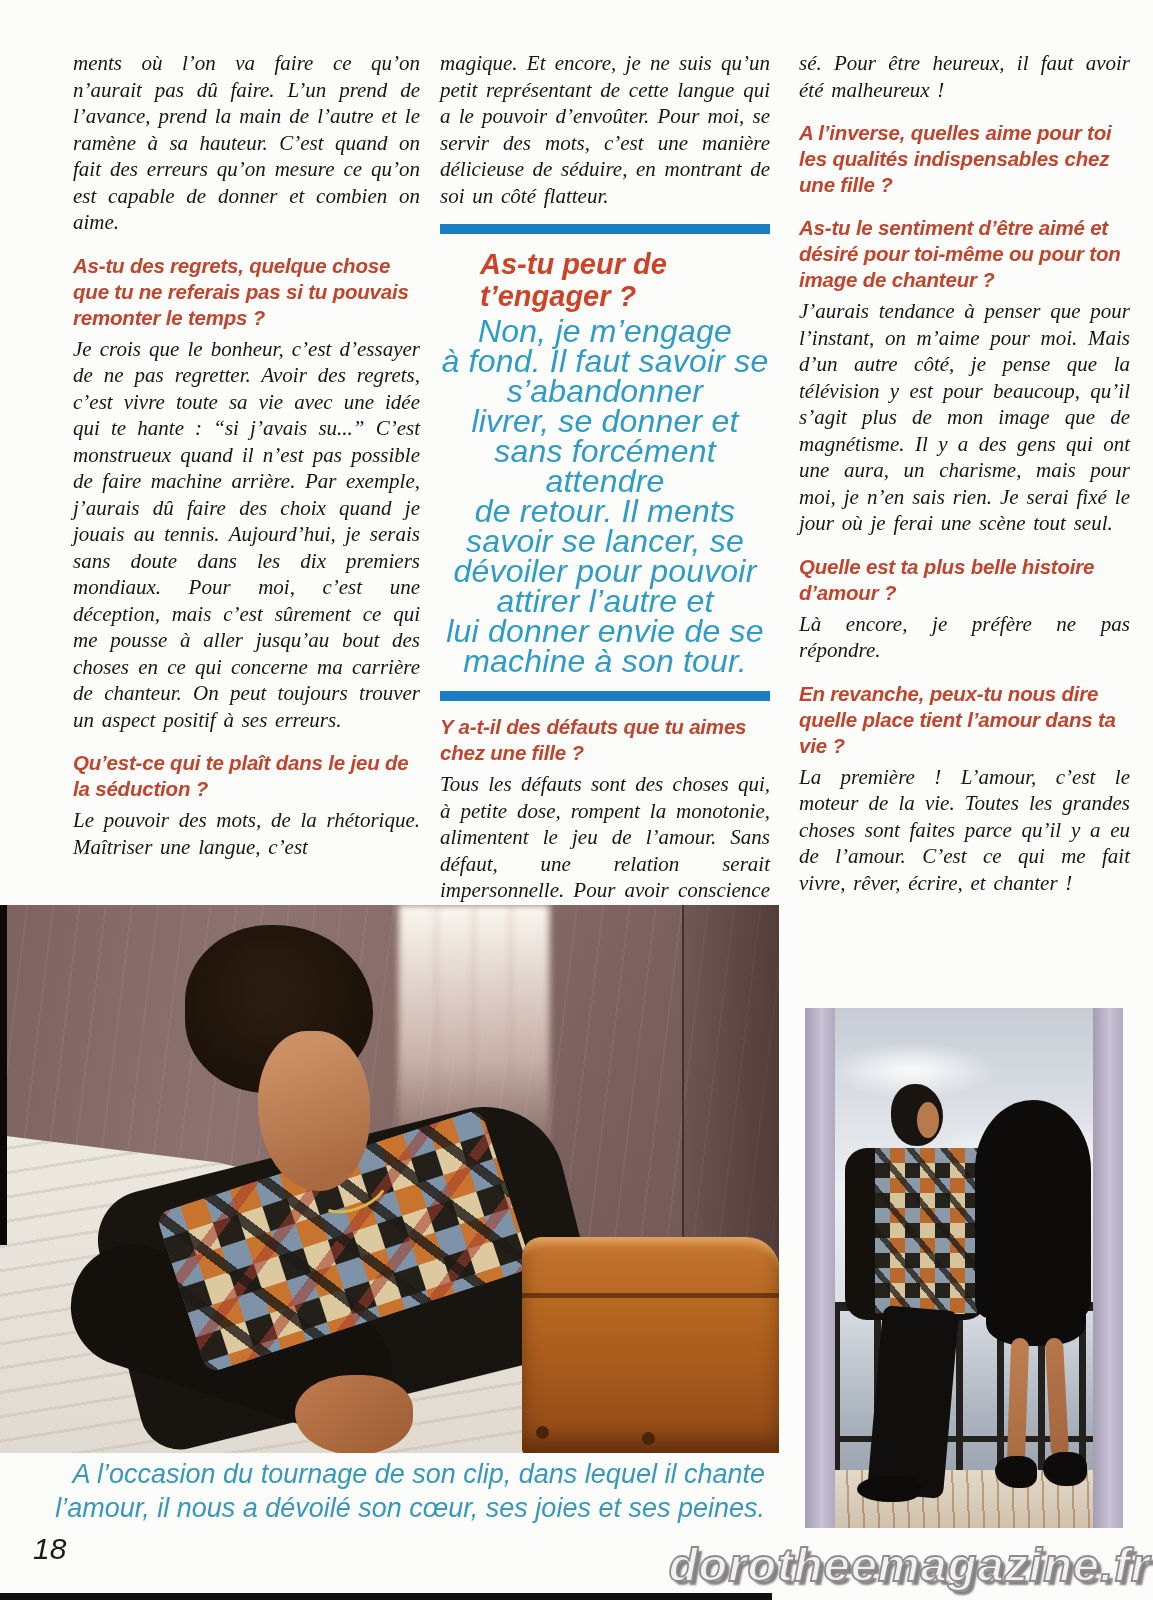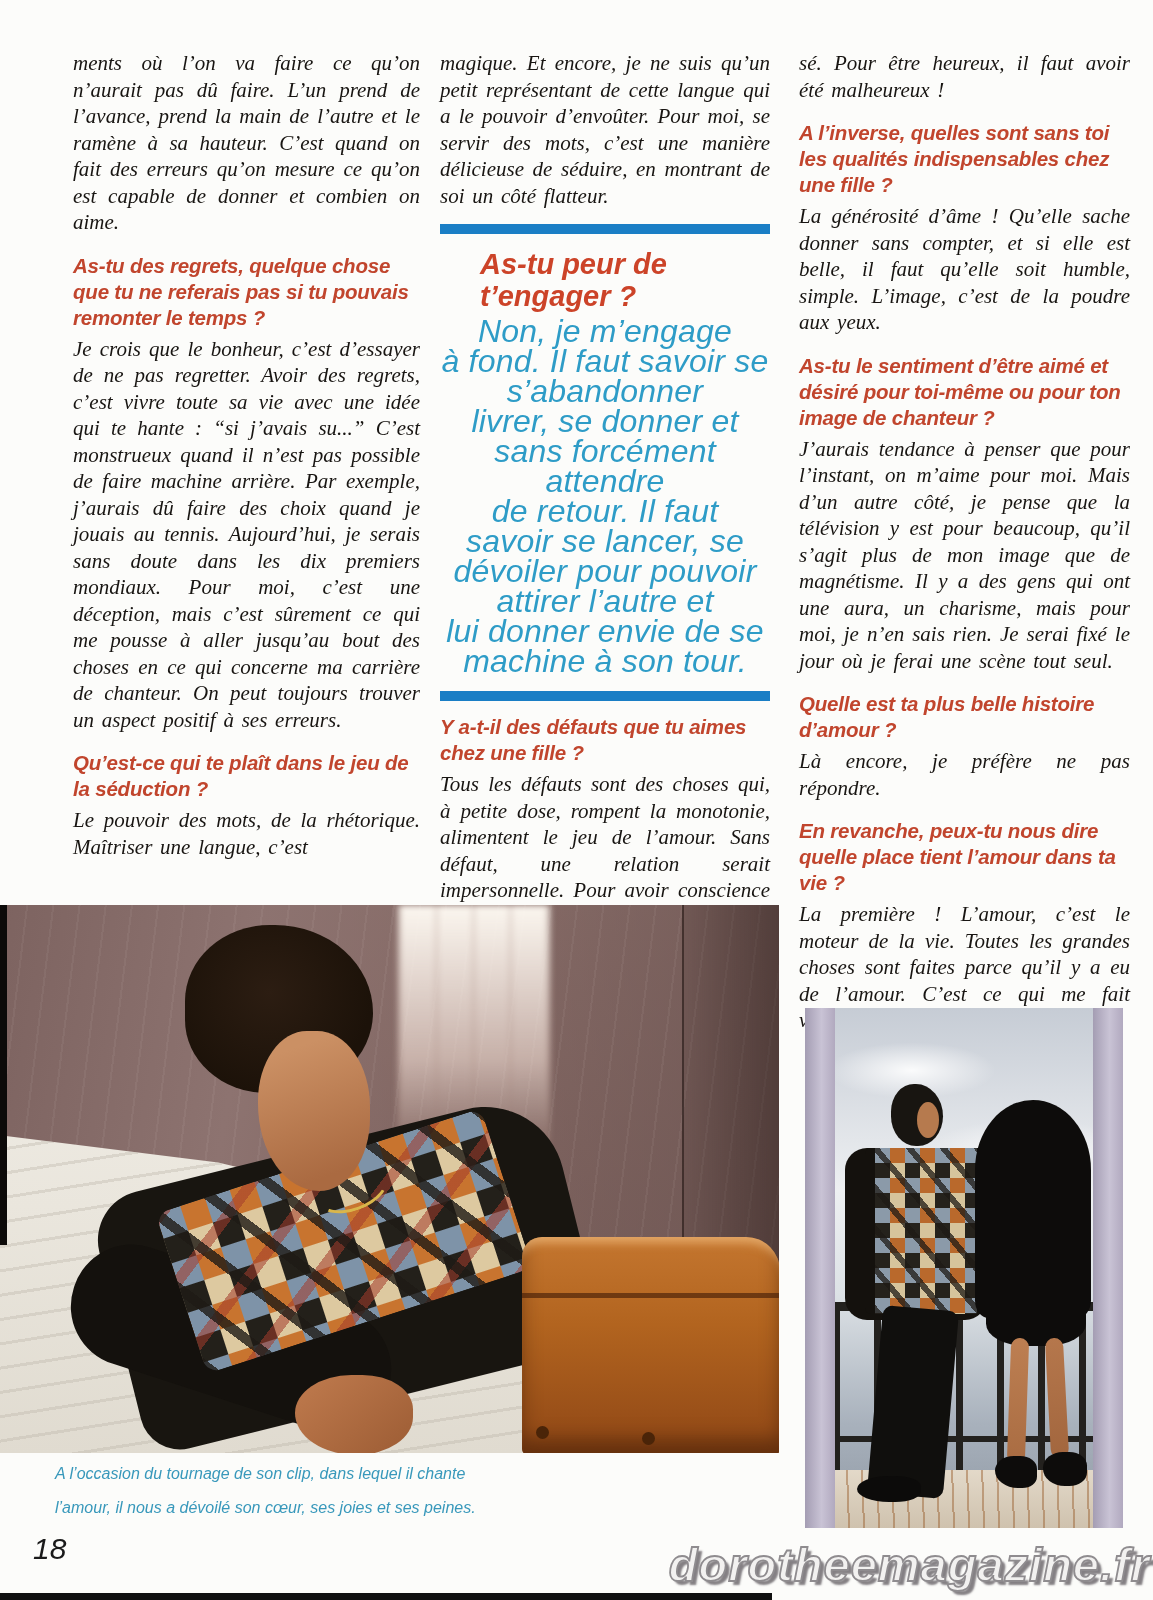--- a/index.html
+++ b/index.html
@@ -193,23 +193,23 @@
   .woman-skirt { position: absolute; left: 181px; top: 282px; width: 100px; height: 56px; background: #0d0c0b; border-radius: 0 0 40% 40%; }
   .woman-leg-left  { position: absolute; left: 204px; top: 330px; width: 18px; height: 126px; background: linear-gradient(180deg,#bd7f52,#a96c42); border-radius: 9px; transform: rotate(2deg); }
   .woman-leg-right { position: absolute; left: 243px; top: 330px; width: 18px; height: 120px; background: linear-gradient(180deg,#b5774c,#a2663e); border-radius: 9px; transform: rotate(-3deg); }
   .woman-shoe-left  { position: absolute; left: 190px; top: 448px; width: 42px; height: 32px; background: #0d0c0b; border-radius: 45% 40% 35% 55%; }
   .woman-shoe-right { position: absolute; left: 238px; top: 444px; width: 44px; height: 34px; background: #0d0c0b; border-radius: 45% 40% 40% 50%; }
 
   
   .photo-caption {
     position: absolute;
     left: 55px; top: 1457px; width: 710px;
-    text-align: left;
-    font-family: "Liberation Sans", sans-serif;
-    font-size: 16px;
+    text-align: right;
+    font-family: "Liberation Sans", sans-serif;
+    font-size: 27px;
     line-height: 34px;
     color: #3898bb;
   }
   .page-number {
     position: absolute;
     left: 33px; top: 1532px;
     font-family: "Liberation Sans", sans-serif;
     font-size: 30px;
     color: #1a1a1a;
   }
@@ -247,36 +247,35 @@
   <div class="col col2">
     <p class="body-text">magique. Et encore, je ne suis qu’un petit représentant de cette langue qui a le pouvoir d’envoûter. Pour moi, se servir des mots, c’est une manière délicieuse de séduire, en montrant de soi un côté flatteur.</p>
     <div class="blue-bar"></div>
     <div class="pull-question">As-tu peur de t’engager ?</div>
     <div class="pull-answer">
       <div>Non, je m’engage</div>
       <div>à fond. Il faut savoir se</div>
       <div>s’abandonner</div>
       <div>livrer, se donner et</div>
       <div>sans forcément attendre</div>
-      <div>de retour. Il faut</div>
+      <div>de retour. Il ments</div>
       <div>savoir se lancer, se</div>
       <div>dévoiler pour pouvoir</div>
       <div>attirer l’autre et</div>
       <div>lui donner envie de se</div>
       <div>machine à son tour.</div>
     </div>
     <div class="blue-bar"></div>
     <h3 class="q-heading after-bar">Y a-t-il des défauts que tu aimes chez une fille ?</h3>
     <p class="body-text">Tous les défauts sont des choses qui, à petite dose, rompent la monotonie, alimentent le jeu de l’amour. Sans défaut, une relation serait impersonnelle. Pour avoir conscience de l’amour, il faut connaître son oppo-</p>
   </div>
 
   <div class="col col3">
     <p class="body-text">sé. Pour être heureux, il faut avoir été malheureux !</p>
-    <h3 class="q-heading">A l’inverse, quelles sont sans toi les qualités indispensables chez une fille ?</h3>
-    <p class="body-text">La générosité d’âme ! Qu’elle sache donner sans compter, et si elle est belle, il faut qu’elle soit humble, simple. L’image, c’est de la poudre aux yeux.</p>
+    <h3 class="q-heading">A l’inverse, quelles aime pour toi les qualités indispensables chez une fille ?</h3>
     <h3 class="q-heading">As-tu le sentiment d’être aimé et désiré pour toi-même ou pour ton image de chanteur ?</h3>
     <p class="body-text">J’aurais tendance à penser que pour l’instant, on m’aime pour moi. Mais d’un autre côté, je pense que la télévision y est pour beaucoup, qu’il s’agit plus de mon image que de magnétisme. Il y a des gens qui ont une aura, un charisme, mais pour moi, je n’en sais rien. Je serai fixé le jour où je ferai une scène tout seul.</p>
     <h3 class="q-heading">Quelle est ta plus belle histoire d’amour ?</h3>
     <p class="body-text">Là encore, je préfère ne pas répondre.</p>
     <h3 class="q-heading">En revanche, peux-tu nous dire quelle place tient l’amour dans ta vie ?</h3>
     <p class="body-text">La première ! L’amour, c’est le moteur de la vie. Toutes les grandes choses sont faites parce qu’il y a eu de l’amour. C’est ce qui me fait vivre, rêver, écrire, et chanter !</p>
   </div>
 
   <div class="photo-left">
     <div class="window-light"></div>

